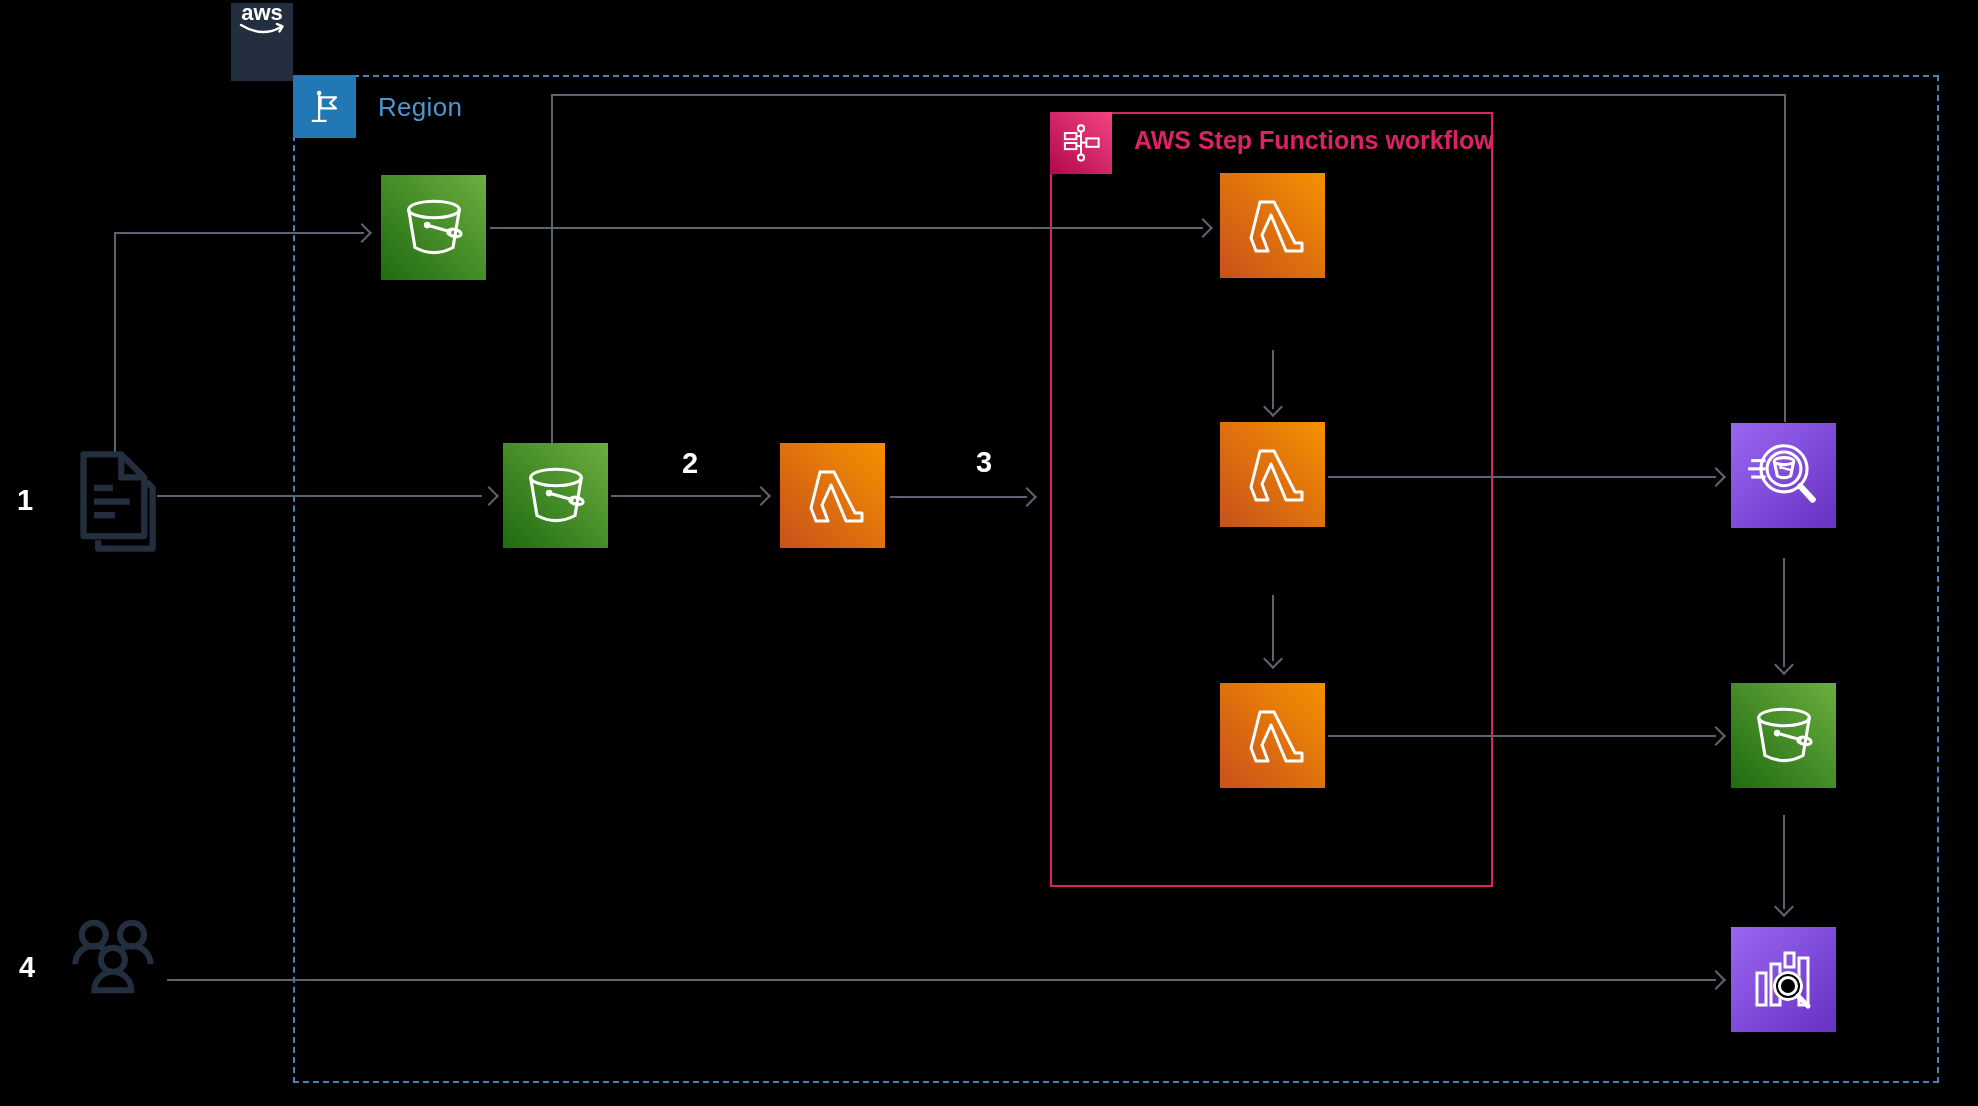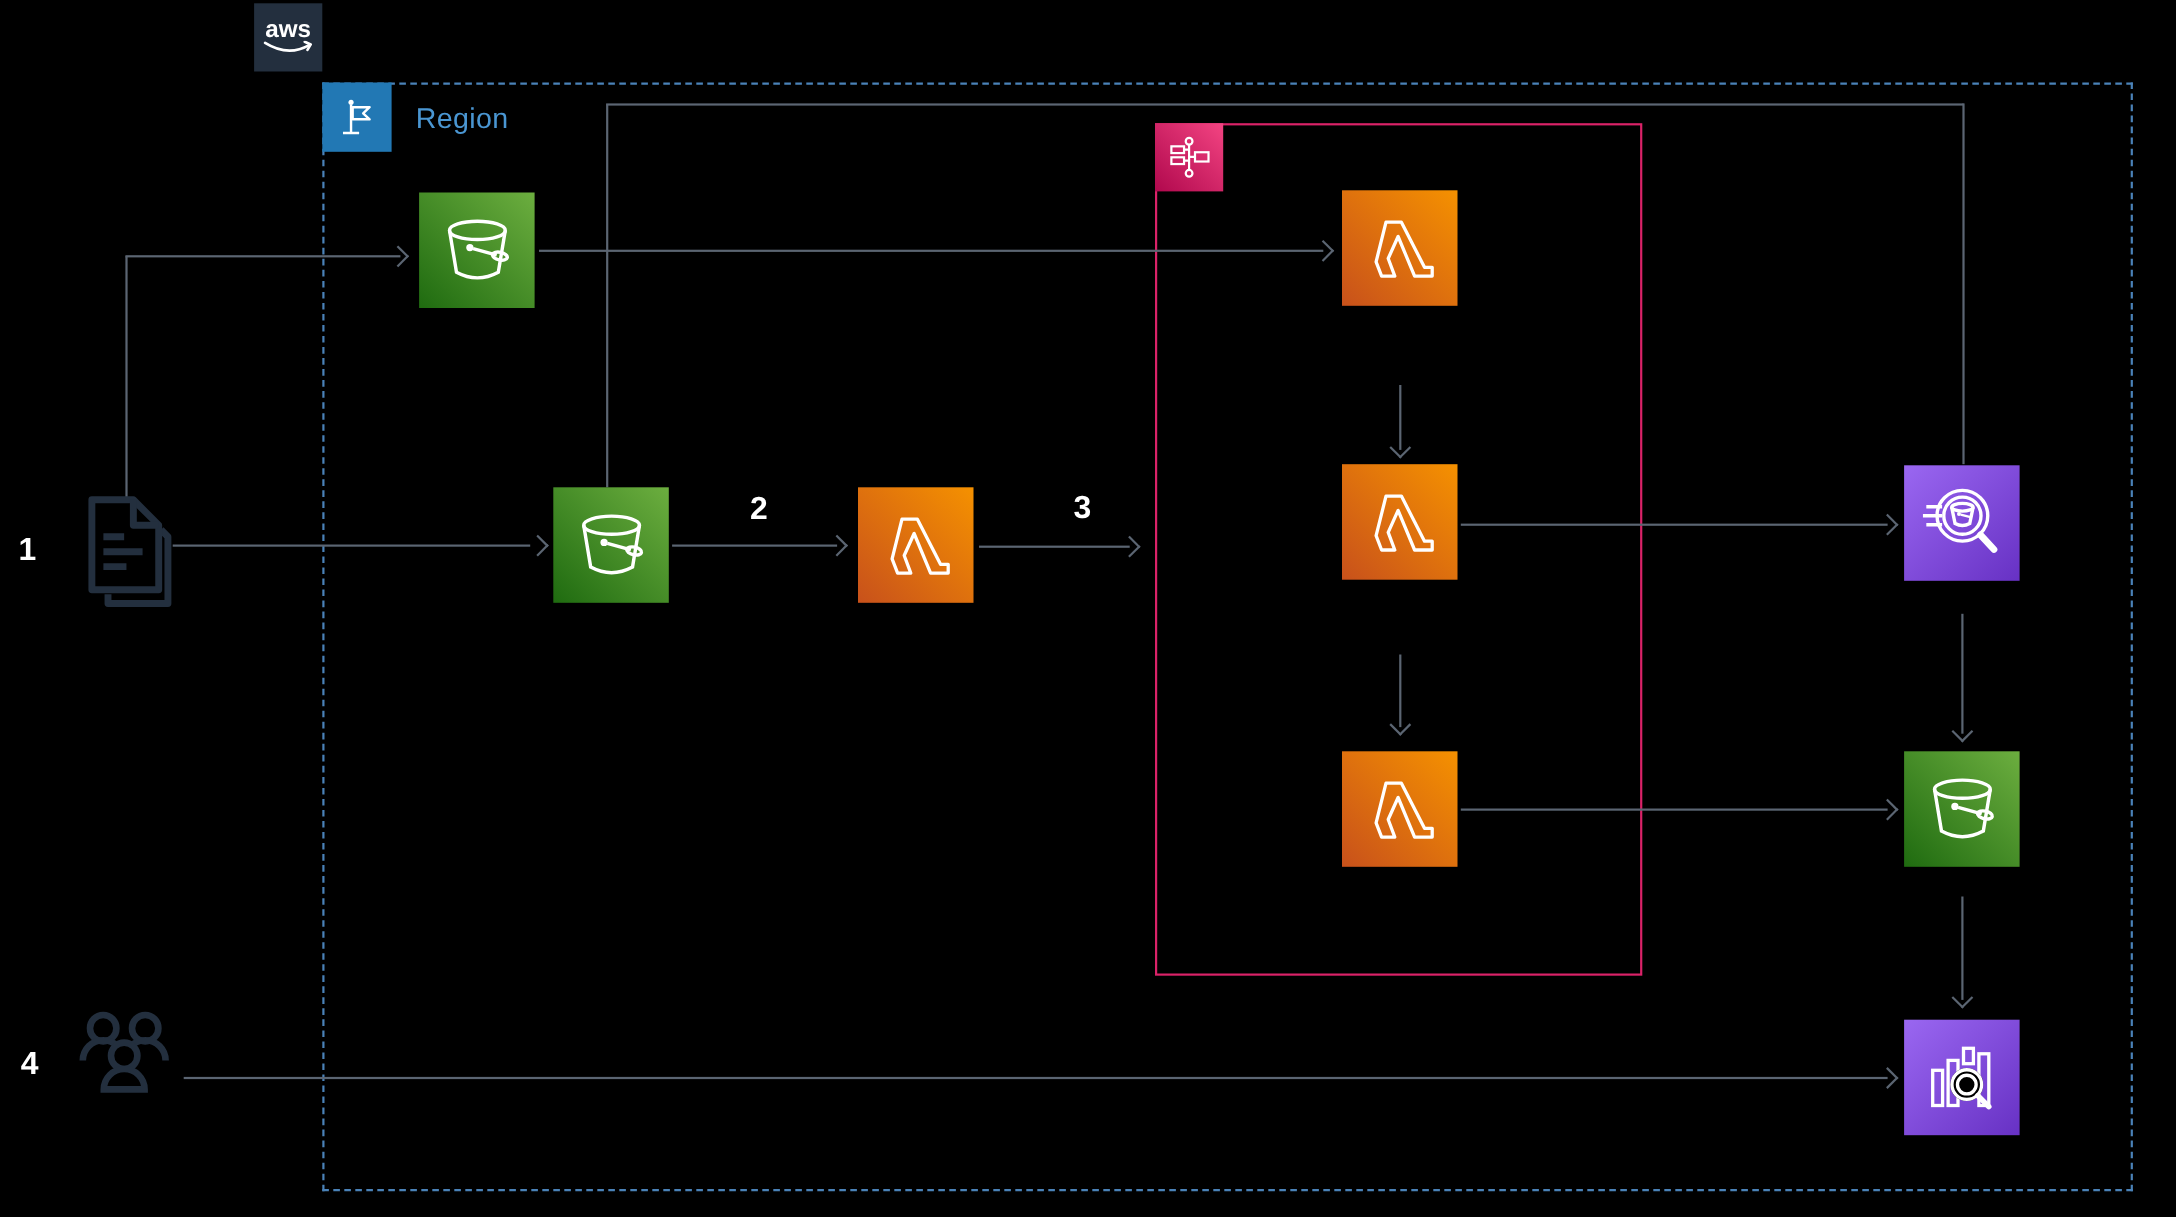--- a/index.html
+++ b/index.html
@@ -31,22 +31,22 @@
   .num{position:absolute;width:44px;text-align:center;color:var(--white);
     font-size:29px;font-weight:bold;}
 
   
   .icon{position:absolute;width:105px;height:105px;display:flex;
     align-items:center;justify-content:center;}
   .grad-green{background:linear-gradient(45deg,#1F6B10,#6CAE3F);}
   .grad-orange{background:linear-gradient(45deg,#C8511B,#F59100);}
   .grad-purple{background:linear-gradient(135deg,#9A67F1,#6731C4);}
   .grad-pink{background:linear-gradient(45deg,#B0084D,#F34482);}
-  .aws-logo{position:absolute;left:231px;top:3px;width:62px;height:62px;background:var(--navy);
-    display:flex;flex-direction:column;align-items:center;justify-content:center;}
+  .aws-logo{position:absolute;left:231px;top:3px;width:62px;height:78px;background:var(--navy);
+    display:flex;flex-direction:column;align-items:center;}
   .aws-logo .t{color:#fff;font-size:22px;font-weight:bold;line-height:20px;}
   .flag-icon{position:absolute;left:293px;top:75px;width:63px;height:63px;background:var(--region-flag);
     display:flex;align-items:center;justify-content:center;}
   .sf-icon{position:absolute;left:1050px;top:112px;width:62px;height:62px;
     display:flex;align-items:center;justify-content:center;}
   .outline-icon{position:absolute;display:flex;align-items:center;justify-content:center;}
 
   
   .h,.v{position:absolute;background:var(--line);}
   .h{height:2px;} .v{width:2px;}
@@ -130,20 +130,21 @@
       <line x1="30" y1="15" x2="30" y2="45"></line>
       <circle cx="30" cy="49" r="4"></circle>
       <rect x="9" y="17" width="15" height="8"></rect>
       <rect x="9" y="30" width="15" height="8"></rect>
       <line x1="24" y1="21" x2="30" y2="21"></line>
       <line x1="24" y1="34" x2="30" y2="34"></line>
       <rect x="37" y="24" width="16" height="11"></rect>
       <line x1="30" y1="29.5" x2="37" y2="29.5"></line>
     </svg>
   </div>
+  <div class="sf-label">AWS Step Functions workflow</div>
 
   <div class="outline-icon" style="left:68px;top:446px;width:96px;height:110px;">
     <svg width="96" height="110" viewBox="0 0 90 105" fill="none" stroke="#232F3E" stroke-width="6" stroke-linejoin="round">
       <path d="M74 34 L80 40 V98 H28 V90"></path>
       <path d="M14 8 H50 L72 30 V86 H14 Z"></path>
       <path d="M50 8 V30 H72"></path>
       <line x1="24" y1="40" x2="42" y2="40"></line>
       <line x1="24" y1="53" x2="58" y2="53"></line>
       <line x1="24" y1="66" x2="44" y2="66"></line>
     </svg>

